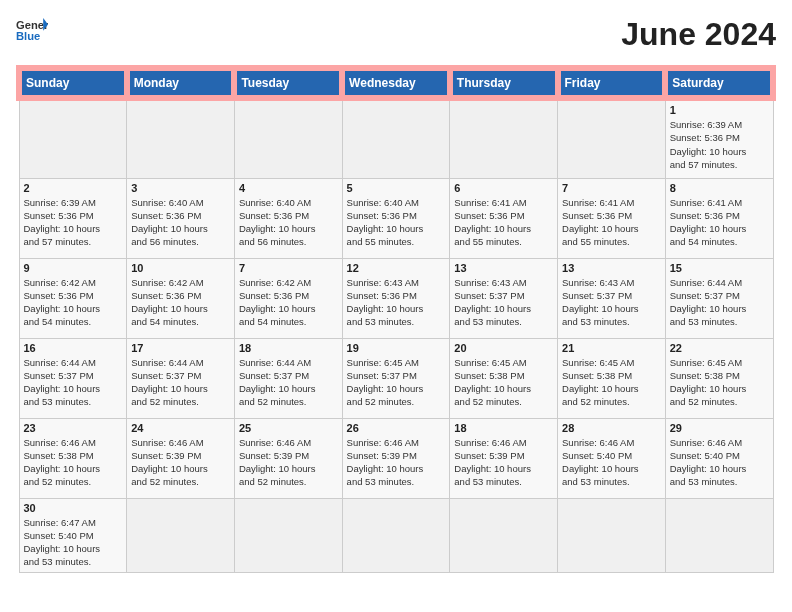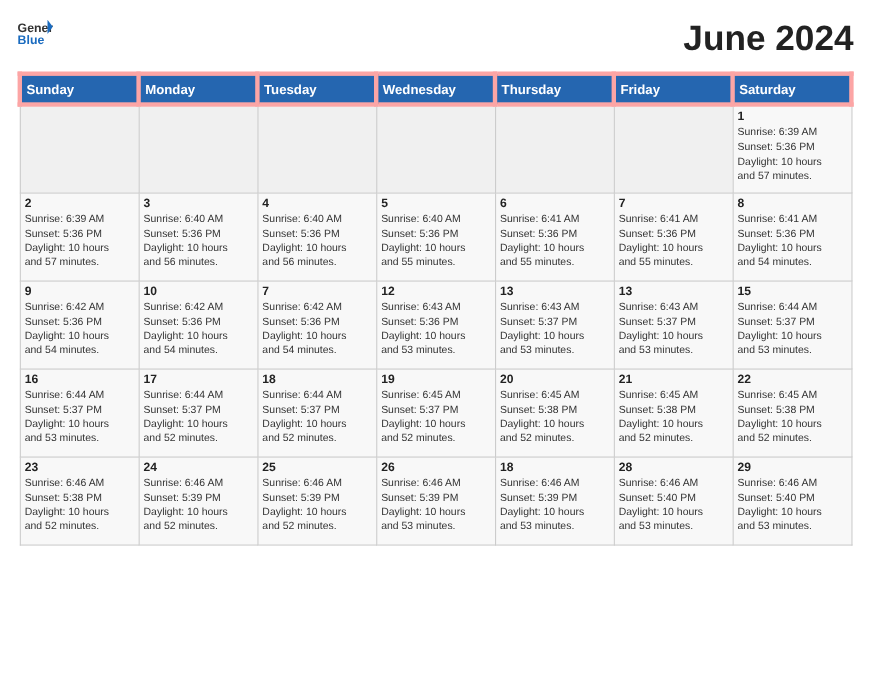--- a/index.html
+++ b/index.html
@@ -42,21 +42,21 @@
       border-collapse: collapse;
       table-layout: fixed;
     }
     thead tr th {
       background-color: #2566b0;
       color: #fff;
       font-size: 12px;
       font-weight: bold;
       padding: 5px 4px;
       text-align: left;
-      border: 4px solid #fca5a5;
+      border: 6px solid #fca5a5;
     }
     tbody tr td {
       border: 1px solid #ccc;
       vertical-align: top;
       padding: 3px 4px;
       background: #f8f8f8;
       min-height: 70px;
       height: 80px;
       font-size: 10px;
       color: #333;
@@ -234,14 +234,26 @@
         </td>
         <td>
           <span class="day-num">28</span>
           <div class="day-info">Sunrise: 6:46 AM<br>Sunset: 5:40 PM<br>Daylight: 10 hours<br>and 53 minutes.</div>
         </td>
         <td>
           <span class="day-num">29</span>
           <div class="day-info">Sunrise: 6:46 AM<br>Sunset: 5:40 PM<br>Daylight: 10 hours<br>and 53 minutes.</div>
         </td>
       </tr>
+      <tr class="last-row">
+        <td>
+          <span class="day-num">30</span>
+          <div class="day-info">Sunrise: 6:47 AM<br>Sunset: 5:40 PM<br>Daylight: 10 hours<br>and 53 minutes.</div>
+        </td>
+        <td class="empty"></td>
+        <td class="empty"></td>
+        <td class="empty"></td>
+        <td class="empty"></td>
+        <td class="empty"></td>
+        <td class="empty"></td>
+      </tr>
     </tbody>
 </table>
 
 </body></html>

